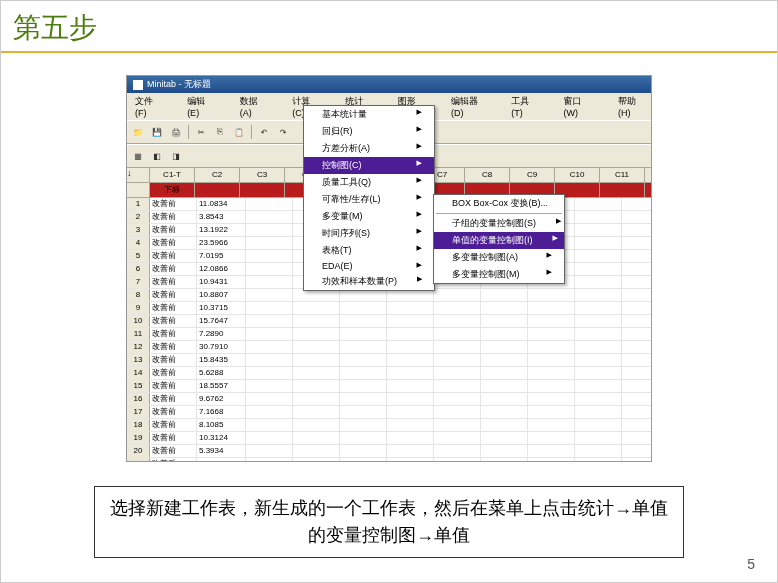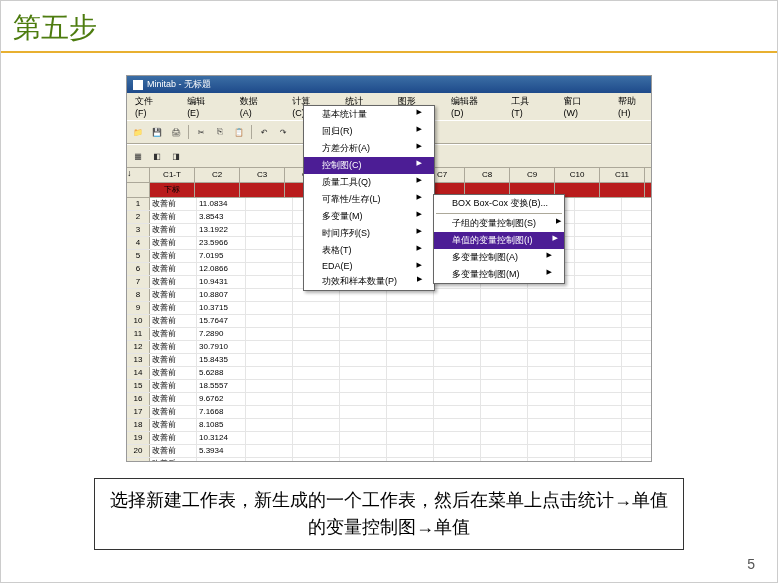--- a/index.html
+++ b/index.html
@@ -23,21 +23,21 @@
 .ws-rownum{width:22px;text-align:center;background:#ece9d8;border-right:1px solid #aca899;font-size:8px;line-height:12px;flex-shrink:0}
 .ws-cell{width:44px;border-right:1px solid #e5e5e5;padding-left:2px;font-size:8px;line-height:12px;overflow:hidden;white-space:nowrap;flex-shrink:0}
 .ws-cell.num{text-align:left;padding-right:2px}
 .menu-popup{position:absolute;background:#fff;border:1px solid #666;box-shadow:2px 2px 3px rgba(0,0,0,.3);font-size:9px;z-index:10}
 .menu-popup .mi{display:flex;justify-content:space-between;padding:2px 12px 2px 18px;cursor:default;white-space:nowrap;gap:20px}
 .menu-popup .mi:hover,.menu-popup .mi.hl{background:#4c1d95;color:#fff}
 .menu-popup .mi .arrow{font-size:7px}
 .menu-popup .sep{height:1px;background:#aca899;margin:1px 2px}
 .m1{top:29px;left:176px;width:130px}
 .m2{top:118px;left:306px;width:130px}
-.caption{margin:16px auto 0;width:560px;border:1px solid #333;padding:8px 14px;font-size:18px;text-align:center;line-height:1.5}
+.caption{margin:24px auto 0;width:560px;border:1px solid #333;padding:8px 14px;font-size:18px;text-align:center;line-height:1.5}
 .page-num{position:absolute;bottom:10px;right:22px;font-size:14px;color:#555}
 </style>
 </head>
 <body>
 
 <div class="slide-title">第五步</div>
 
 <div class="screenshot">
   <div class="titlebar">
     <span class="icon"></span>

